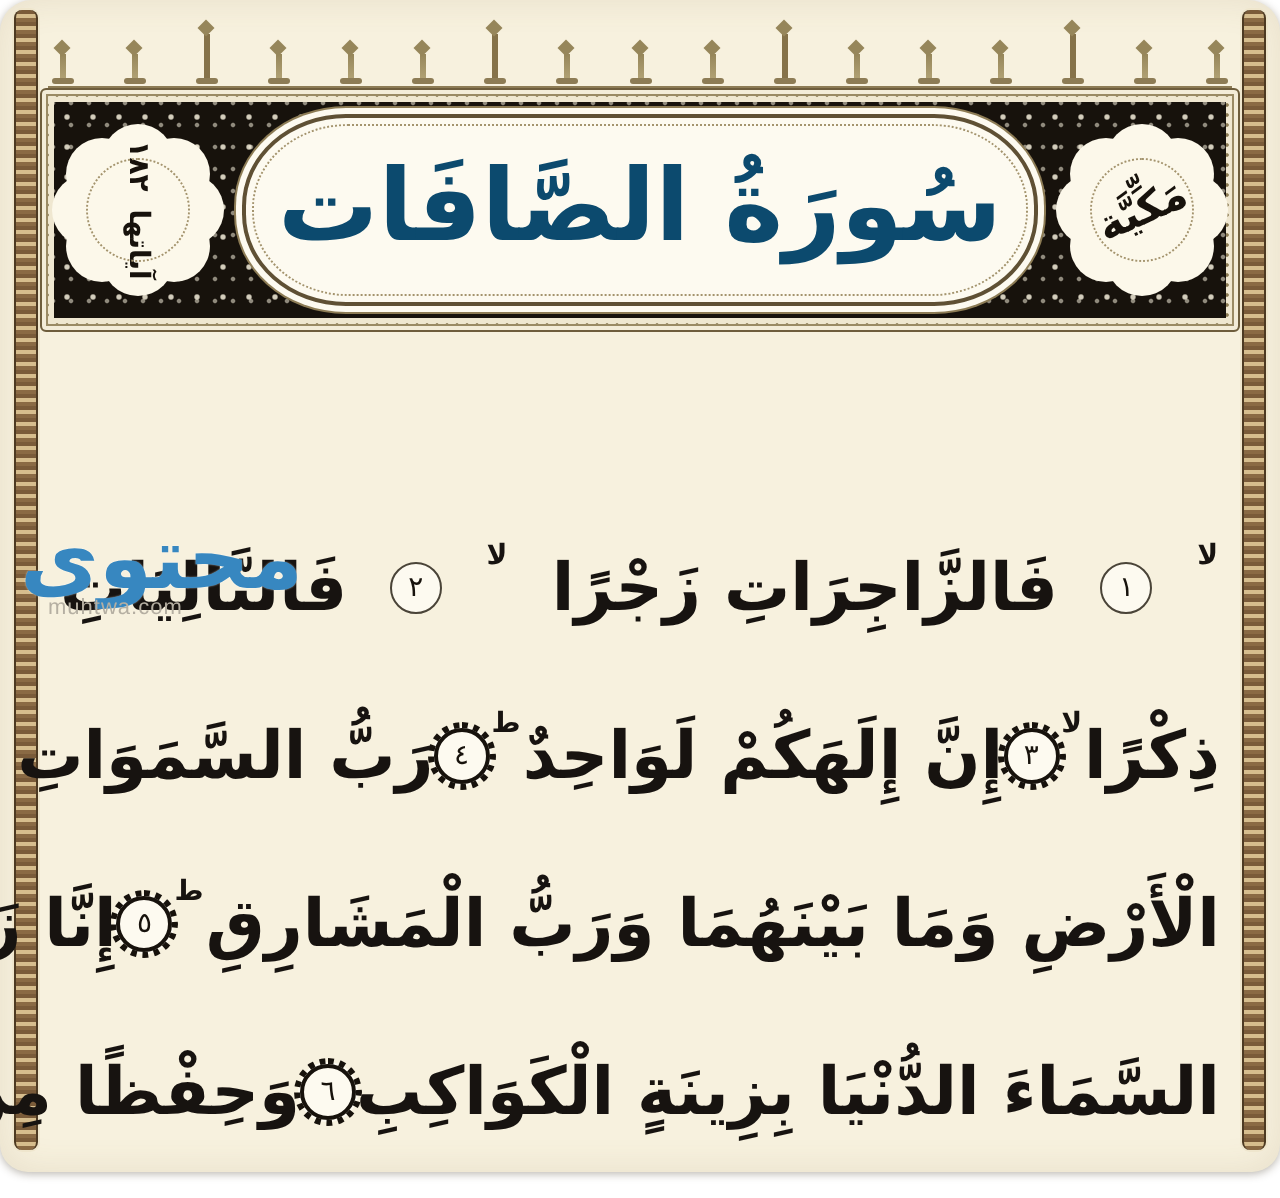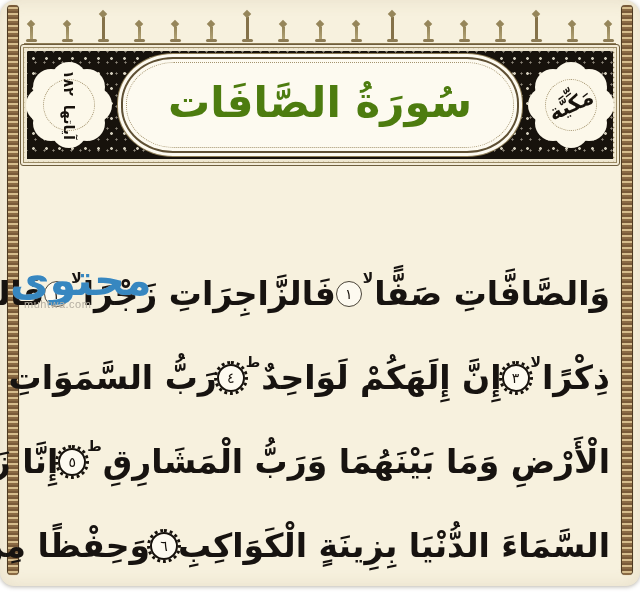--- a/index.html
+++ b/index.html
@@ -89,21 +89,21 @@
     border:2px solid #5f5034;
     border-radius:52px/46px;
     box-shadow:0 0 0 3px #fdfaf0,0 0 0 4px #8d7c55;
     display:flex;align-items:center;justify-content:center;
     position:relative;
   }
   .cartouche::after{
     content:"";position:absolute;inset:3px;border:1px dotted #a4946e;border-radius:48px/42px;
   }
   .surah-title{
-    font-size:42px;font-weight:bold;color:#4d7c0f;direction:rtl;line-height:1;
+    font-size:50px;font-weight:bold;color:#0c4a6e;direction:rtl;line-height:1;
     transform:translateY(-2px);
   }
   
   .bismillah{
     position:absolute;left:30px;right:30px;top:168px;height:84px;
     display:flex;align-items:center;justify-content:center;
     direction:rtl;font-size:38px;font-weight:bold;color:#171310;
   }
   
   .verses{
@@ -198,21 +198,20 @@
       <div class="medallion revelation">
         <div class="med-text">مَكِّيَّة</div>
       </div>
 
     </div>
   </div>
 
 
   <div class="verses">
       <div class="verse-line">
-        <span class="vtext">وَالصَّافَّاتِ صَفًّا</span>
         <span class="waqf">لا</span>
         <span class="vbadge vbadge--plain">١</span>
         <span class="vtext">فَالزَّاجِرَاتِ زَجْرًا</span>
         <span class="waqf">لا</span>
         <span class="vbadge vbadge--plain">٢</span>
         <span class="vtext">فَالتَّالِيَاتِ</span>
       </div>
       <div class="verse-line">
         <span class="vtext">ذِكْرًا</span>
         <span class="waqf">لا</span>

